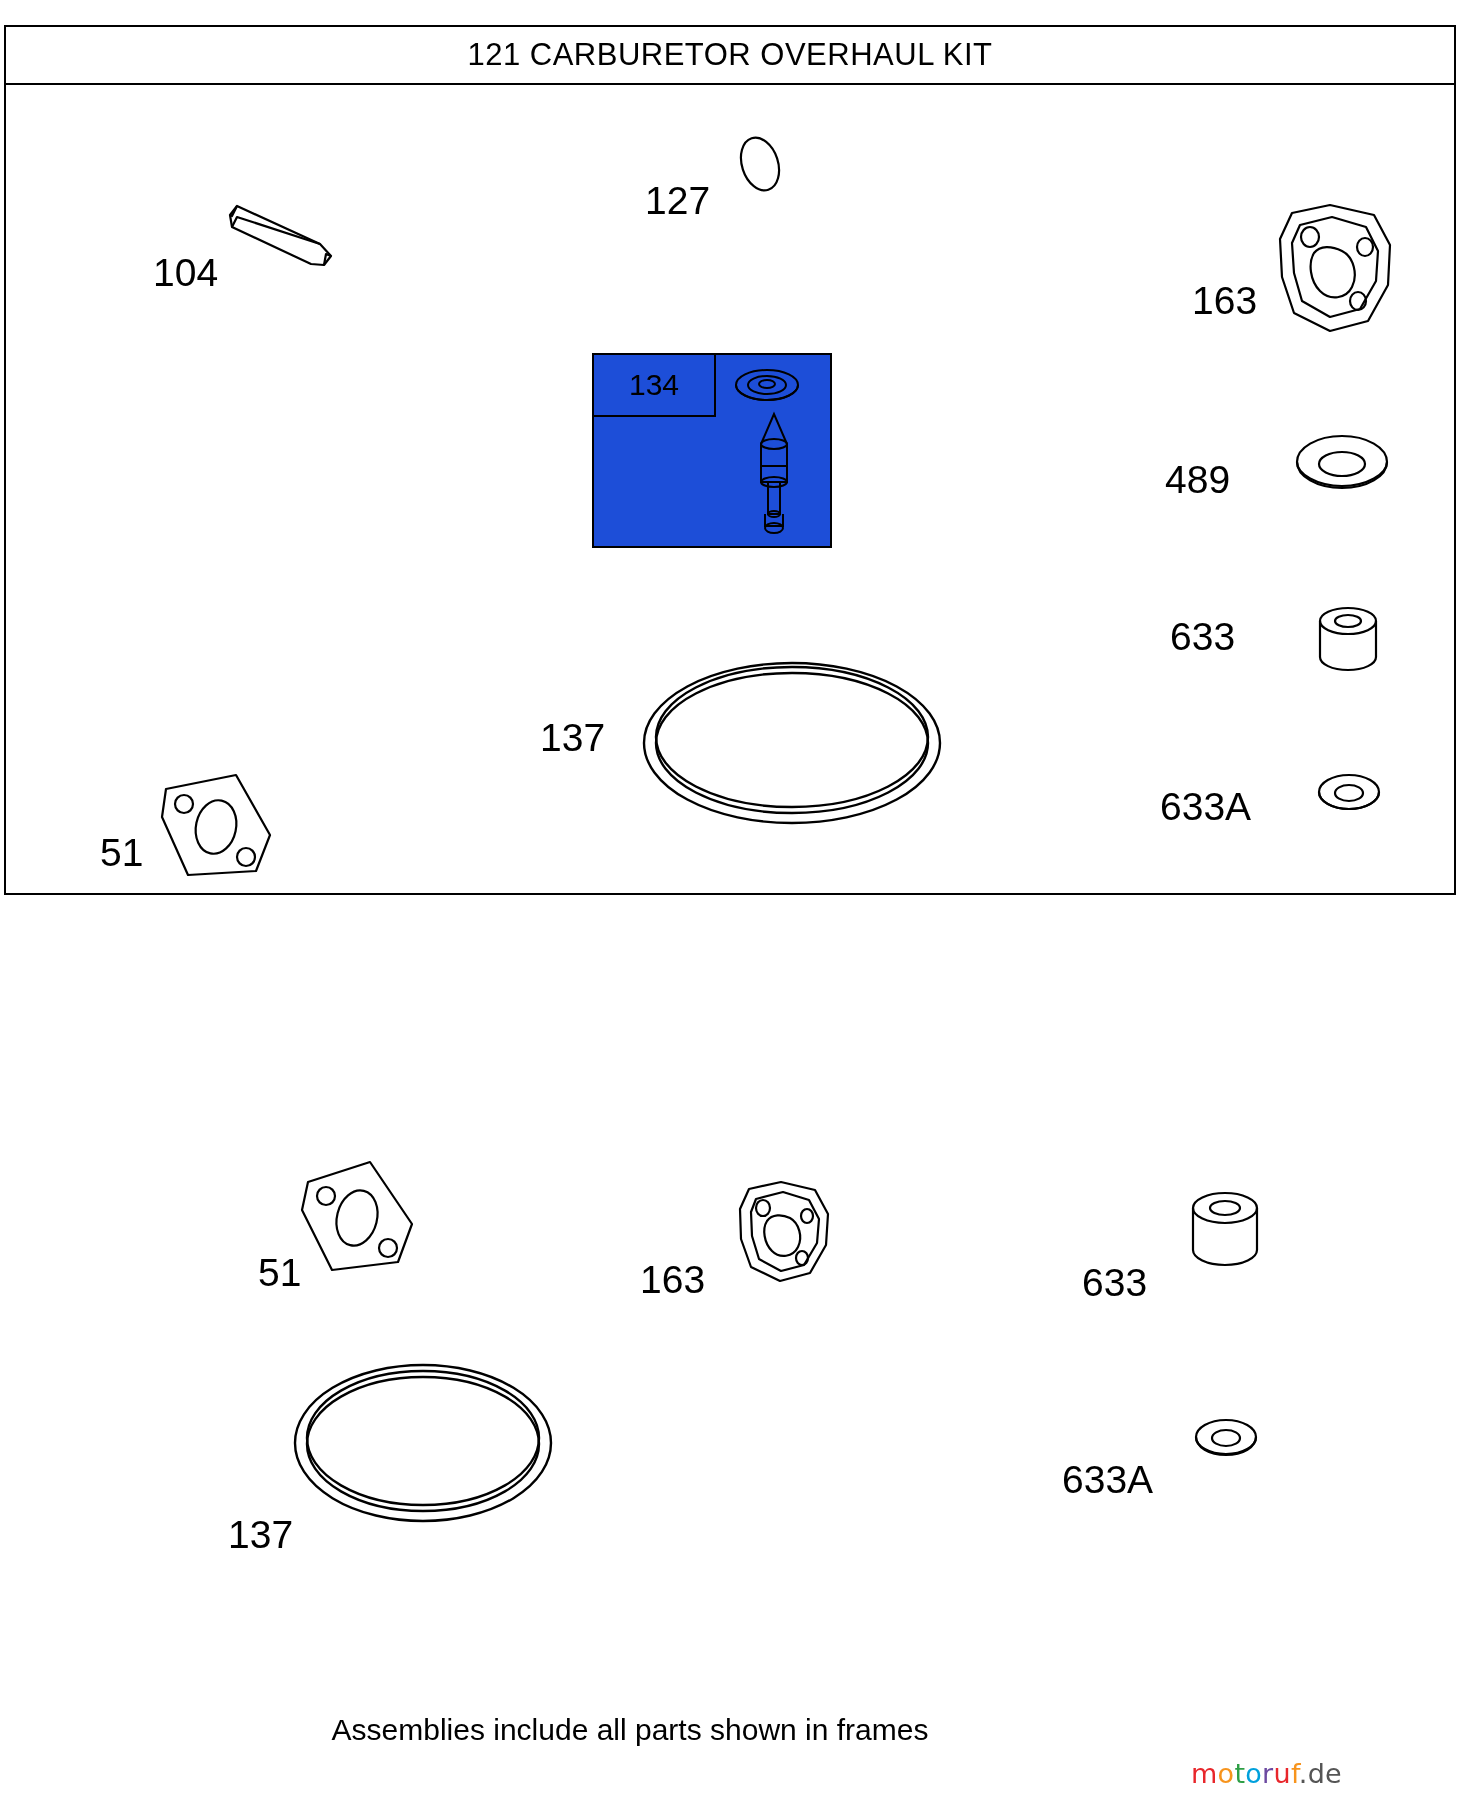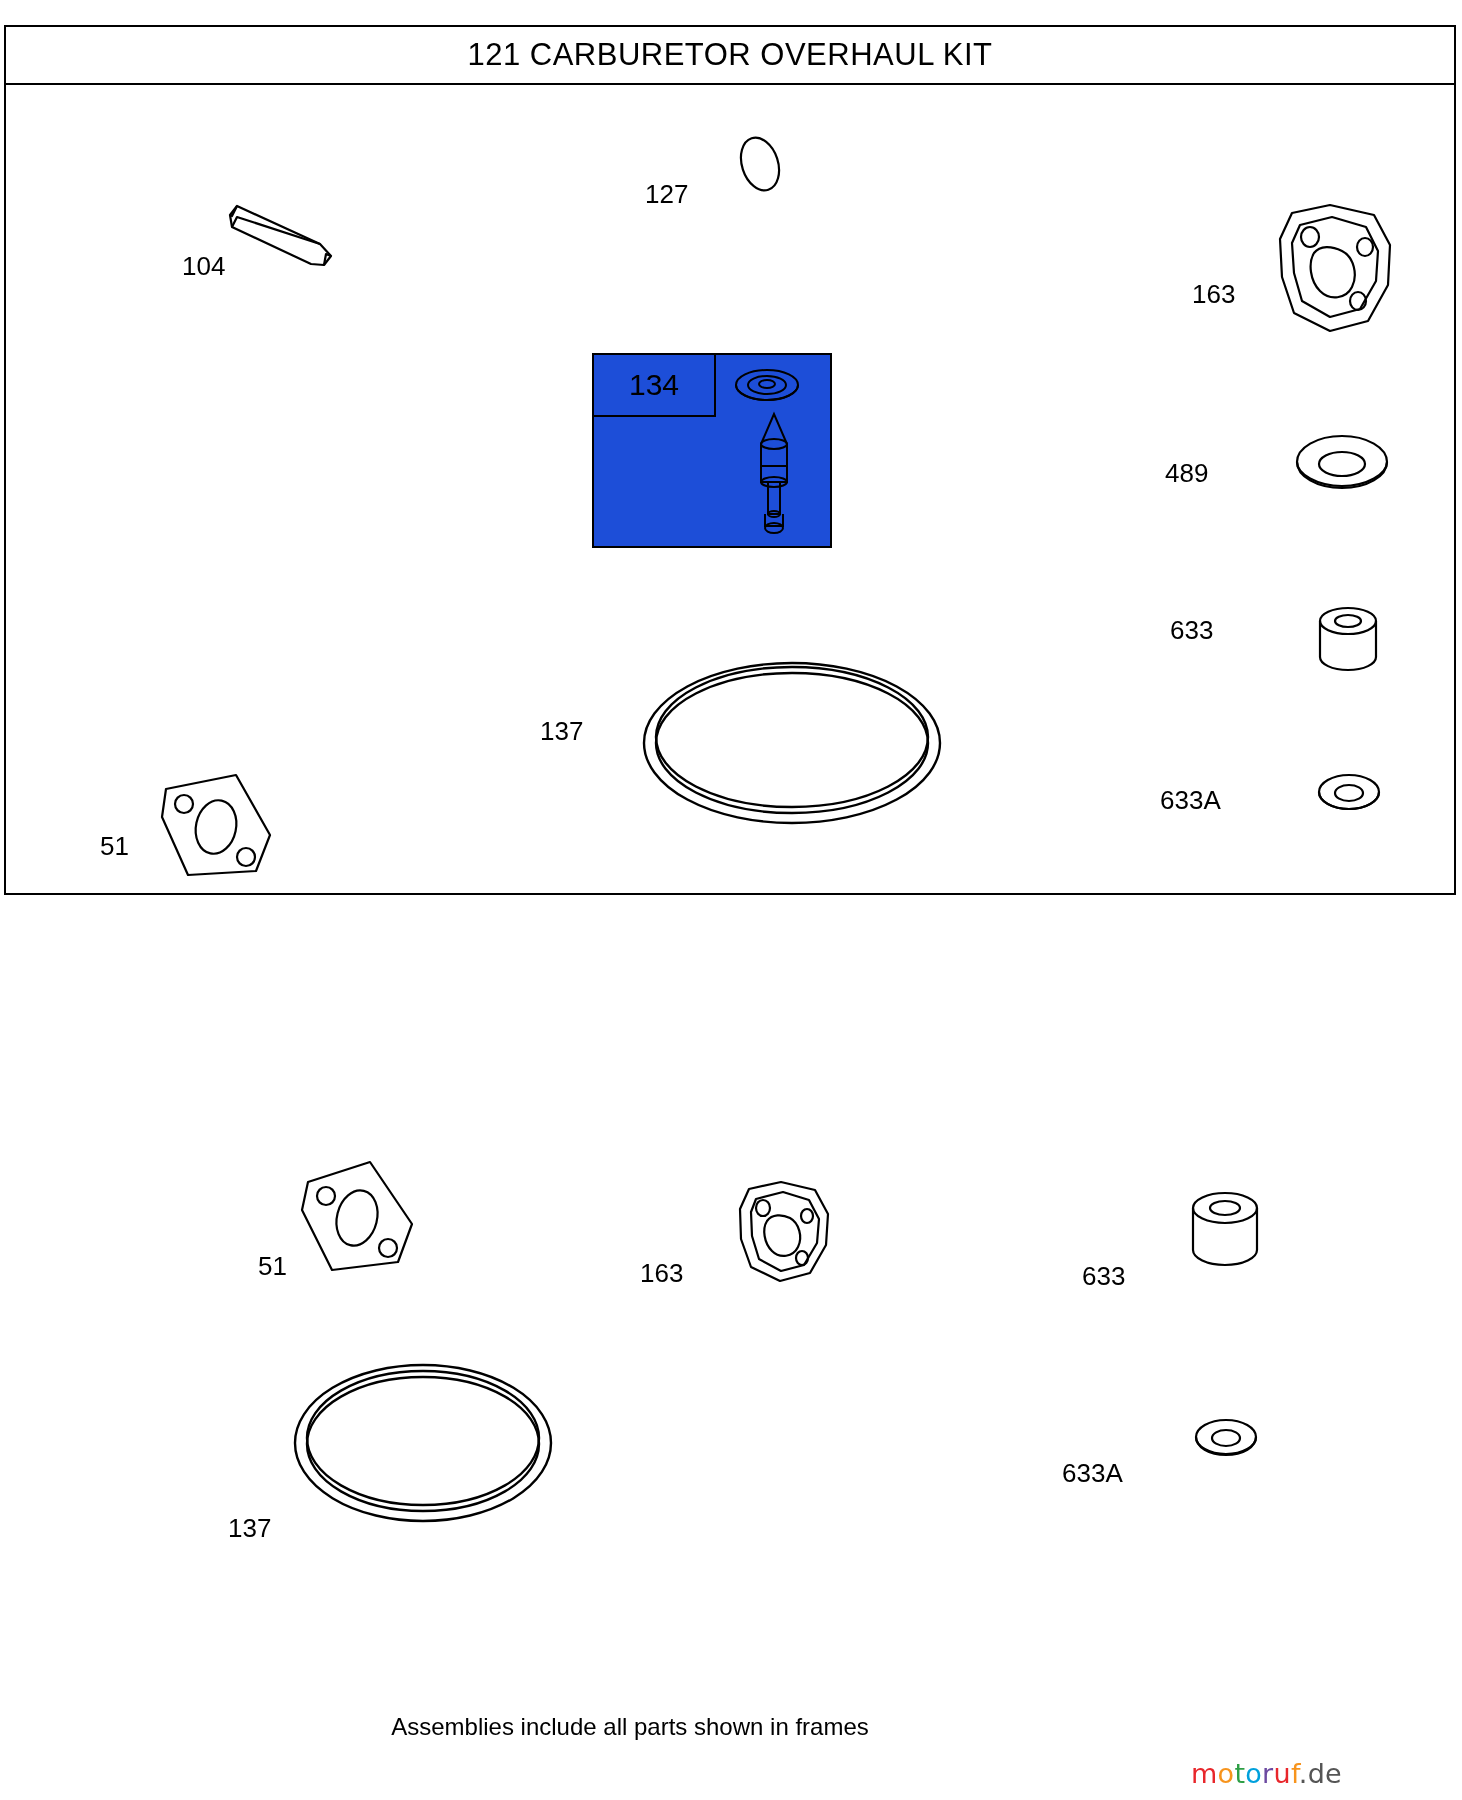--- a/index.html
+++ b/index.html
@@ -53,21 +53,21 @@
     justify-content: center;
   }
   .frame-title {
     font-size: 31px;
     letter-spacing: 0.5px;
     white-space: nowrap;
   }
   
   .callout {
     position: absolute;
-    font-size: 26px;
+    font-size: 39px;
     white-space: nowrap;
   }
   
   #inset-134 {
     position: absolute;
     left: 592px;
     top: 350px;
     width: 240px;
     height: 195px;
     border: 2px solid #000;
@@ -92,21 +92,21 @@
     position: absolute;
   }
   .part svg { display: block; }
   
   #footer-note {
     position: absolute;
     left: 0;
     top: 1710px;
     width: 1260px;
     text-align: center;
-    font-size: 24px;
+    font-size: 30px;
   }
   
   #watermark {
     position: absolute;
     right: 18px;
     bottom: 14px;
     font-size: 27px;
     letter-spacing: 0.3px;
     font-family: "DejaVu Sans", sans-serif;
     margin-left: 8px;
@@ -128,21 +128,21 @@
   <div class="part" id="art-104" style="left:228px; top:185px;">
     <svg width="130" height="90" viewBox="0 0 130 90">
       <g fill="none" stroke="#000" stroke-width="2.2" stroke-linejoin="round">
         <path d="M9 18 L92 56 L103 68 L96 77 L83 76 L4 39 L2 27 Z"></path>
         <path d="M9 18 L4 28 L2 27"></path>
         <path d="M96 77 L98 66 L103 68"></path>
         <path d="M4 39 L9 29 L92 56"></path>
       </g>
     </svg>
   </div>
-  <div class="callout" style="left:153px; top:248px;margin-left:29px;">104</div>
+  <div class="callout" style="left:153px; top:248px;">104</div>
 
   <div class="part" id="art-127" style="left:730px; top:128px;">
     <svg width="60" height="70" viewBox="0 0 60 70">
       <g fill="none" stroke="#000" stroke-width="2.2">
         <ellipse cx="30" cy="33" rx="18" ry="27" transform="rotate(-18 30 33)"></ellipse>
       </g>
     </svg>
   </div>
   <div class="callout" style="left:645px; top:176px;">127</div>
 

